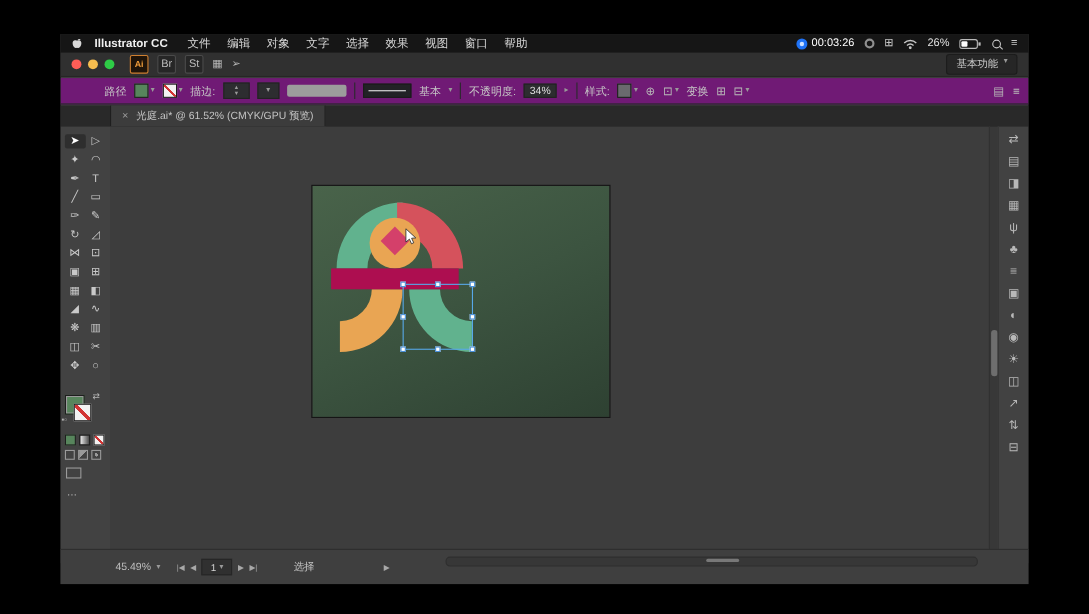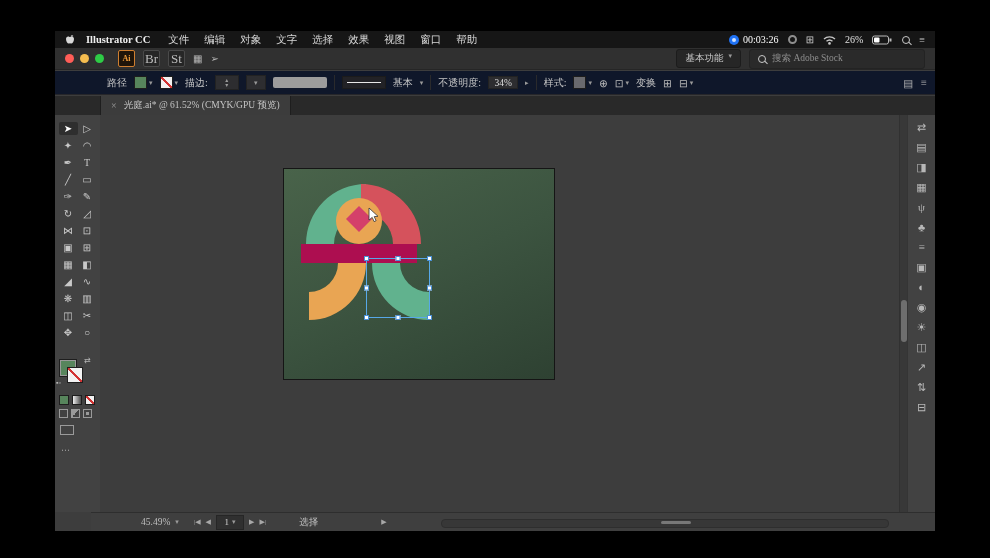--- a/index.html
+++ b/index.html
@@ -1,18 +1,18 @@
 <!DOCTYPE html>
 <html><head>
 <meta charset="utf-8">
 <style>
   html,body{margin:0;padding:0;background:#000;}
   .stage{position:relative;width:990px;height:558px;background:#000;overflow:hidden;
          font-family:"Liberation Sans","DejaVu Sans",sans-serif;-webkit-font-smoothing:antialiased;}
-  .screen{position:absolute;left:55px;top:31px;width:880px;height:500px;background:#3d3d3d;overflow:hidden;font-family:Liberation Serif, serif;}
+  .screen{position:absolute;left:55px;top:31px;width:880px;height:500px;background:#3d3d3d;overflow:hidden;}
 
   
   .menubar{position:absolute;left:0;top:0;right:0;height:17px;background:#161616;display:flex;
            align-items:center;color:#d8d8d8;font-size:10.5px;padding:0 10px;box-sizing:border-box;gap:0;}
   .apple{display:flex;align-items:center;margin-right:10px;}
   .appname{font-weight:bold;color:#f0f0f0;margin-right:18px;white-space:nowrap;}
   .menus{display:flex;gap:15px;white-space:nowrap;}
   .menu-item{cursor:default;}
   .mb-right{margin-left:auto;display:flex;align-items:center;gap:9px;}
   .rec{display:flex;align-items:center;gap:4px;}
@@ -26,32 +26,32 @@
   .mag::after{content:"";position:absolute;width:4px;height:1.3px;background:#c8c8c8;transform:rotate(45deg);right:-3px;bottom:-1.5px;}
 
   
   .titlebar{position:absolute;left:0;top:17px;right:0;height:22px;background:#303030;display:flex;
             align-items:center;padding:0 10px;box-sizing:border-box;gap:8px;border-bottom:1px solid #262626;}
   .traffic{display:flex;gap:6px;margin-right:6px;}
   .tl{width:9px;height:9px;border-radius:50%;}
   .tl.red{background:#ff5d57}.tl.yel{background:#f5bd4f}.tl.grn{background:#2ecc46}
   .ai-logo{width:15px;height:15px;background:#1f1409;border:1px solid #cf7f30;color:#ef9c3a;font-size:8px;
            font-weight:bold;display:flex;align-items:center;justify-content:center;border-radius:2px;}
-  .badge{width:15px;height:15px;background:#262626;border:1px solid #4a4a4a;color:#bcbcbc;font-size:13px;
+  .badge{width:15px;height:15px;background:#262626;border:1px solid #4a4a4a;color:#bcbcbc;font-size:10px;
          display:flex;align-items:center;justify-content:center;border-radius:2px;}
   .tb-glyph{color:#b5b5b5;font-size:10px;}
   .workspace{margin-left:auto;display:flex;align-items:flex-start;gap:5px;background:#262626;border:1px solid #1c1c1c;
              border-radius:3px;padding:2px 8px;font-size:9.5px;color:#cccccc;}
   .chev{font-size:7px;color:#9a9a9a;line-height:8px;}
   .search{display:flex;align-items:center;gap:6px;background:#2a2a2a;border:1px solid #232323;border-radius:3px;
           padding:2.5px 8px;width:158px;color:#8d8d8d;font-size:9.5px;}
 
   
-  .controlbar{position:absolute;left:0;top:40px;right:0;height:24px;background:#0f172a;border-bottom:1px solid #26262a;
-              display:flex;align-items:center;gap:7px;padding:0 8px 0 52px;box-sizing:border-box;
+  .controlbar{position:absolute;left:0;top:40px;right:0;height:24px;background:#701a75;border-bottom:1px solid #26262a;
+              display:flex;align-items:center;gap:7px;padding:0 8px 0 40px;box-sizing:border-box;
               font-size:10px;color:#c6c6c6;white-space:nowrap;}
   .sw{width:13px;height:13px;border:1px solid #1d1d1d;display:inline-block;box-sizing:border-box;}
   .sw.fillg{background:#57855c;}
   .sw.nonesw{background:linear-gradient(45deg,transparent 43%,#d23434 43%,#d23434 57%,transparent 57%),#f2f2f2;}
   .sw.stylesw{background:#6a6a6e;}
   .ctrl-pair{display:flex;align-items:center;gap:2px;}
   .stepper{width:22px;height:13px;background:#2d2d30;border:1px solid #222;display:flex;flex-direction:column;
            align-items:center;justify-content:center;line-height:5px;}
   .stepper span{font-size:6px;color:#9a9a9a;}
   .dropbox{width:18px;height:13px;background:#2d2d30;border:1px solid #222;display:flex;align-items:center;justify-content:center;}
@@ -105,22 +105,22 @@
   .h-sw{left:-3px;bottom:-3px}.h-s{left:50%;bottom:-3px;transform:translateX(-50%)}.h-se{right:-3px;bottom:-3px}
   .cursor{position:absolute;left:84px;top:38px;}
 
   .vscroll{position:absolute;right:27px;top:0;bottom:0;width:8px;background:#383838;border-left:1px solid #313131;}
   .vthumb{position:absolute;left:1px;width:6px;top:185px;height:42px;background:#6e6e6e;border-radius:3px;}
   .rightstrip{position:absolute;right:0;top:0;bottom:0;width:27px;background:#424242;border-left:1px solid #353535;}
   .rs-icons{display:flex;flex-direction:column;align-items:center;padding-top:6px;gap:8px;}
   .rs-icon{font-size:11px;color:#b8b8b8;line-height:12px;cursor:default;}
 
   
-  .statusbar{position:absolute;left:0;right:0;bottom:0;height:19px;background:#3f3f3f;border-top:1px solid #2e2e2e;
-             display:flex;align-items:center;font-size:9.5px;color:#bdbdbd;padding:0 8px 0 50px;box-sizing:border-box;gap:5px;margin-left:36px;}
+  .statusbar{position:absolute;left:0;right:0;bottom:0;height:32px;background:#3f3f3f;border-top:1px solid #2e2e2e;
+             display:flex;align-items:center;font-size:9.5px;color:#bdbdbd;padding:0 8px 0 50px;box-sizing:border-box;gap:5px;}
   .sb-nav{display:flex;align-items:center;gap:5px;margin-left:10px;color:#a8a8a8;font-size:7px;}
   .ab-box{width:26px;height:13px;background:#303030;border:1px solid #262626;display:flex;align-items:center;
           justify-content:center;gap:3px;color:#d5d5d5;font-size:9px;}
   .sb-status{margin-left:28px;color:#c2c2c2;}
   .sb-expand{margin-left:58px;font-size:7px;color:#a8a8a8;}
   .hscroll{position:absolute;left:350px;right:46px;top:6px;height:7px;background:#373737;border:1px solid #2e2e2e;border-radius:4px;}
   .hthumb{position:absolute;left:49%;top:1px;width:30px;height:3px;background:#787878;border-radius:2px;}
 </style>
 </head>
 <body>
@@ -178,24 +178,20 @@
       </span>
       <span class="ai-logo">Ai</span>
       <span class="badge">Br</span>
       <span class="badge">St</span>
       <span class="tb-glyph">▦</span>
       <span class="tb-glyph">➢</span>
       <span class="workspace">
         <span>基本功能</span>
         <span class="chev">▾</span>
       </span>
-      <span class="search">
-        <span class="mag"></span>
-        <span>搜索 Adobe Stock</span>
-      </span>
     </div>
 
     <div class="controlbar">
       <span>路径</span>
       <span class="ctrl-pair">
         <span class="sw fillg"></span>
         <span class="chev">▾</span>
       </span>
       <span class="ctrl-pair">
         <span class="sw nonesw"></span>

